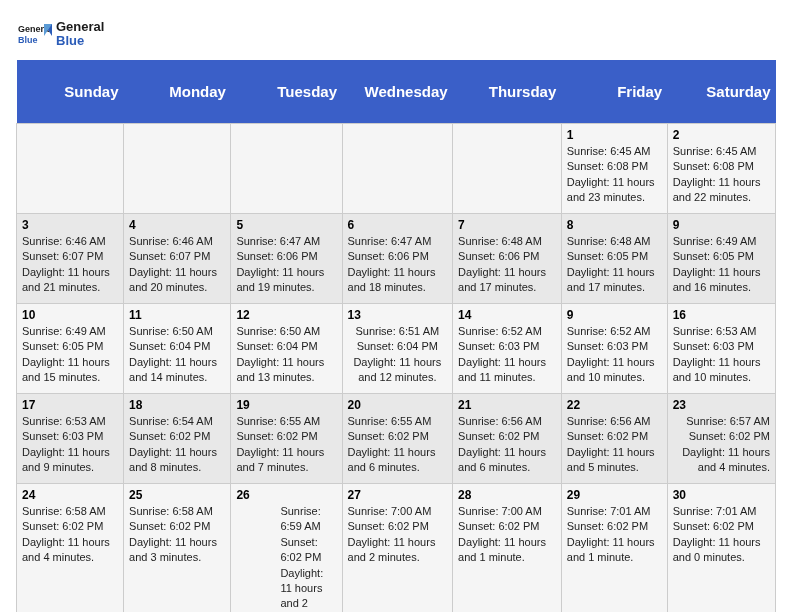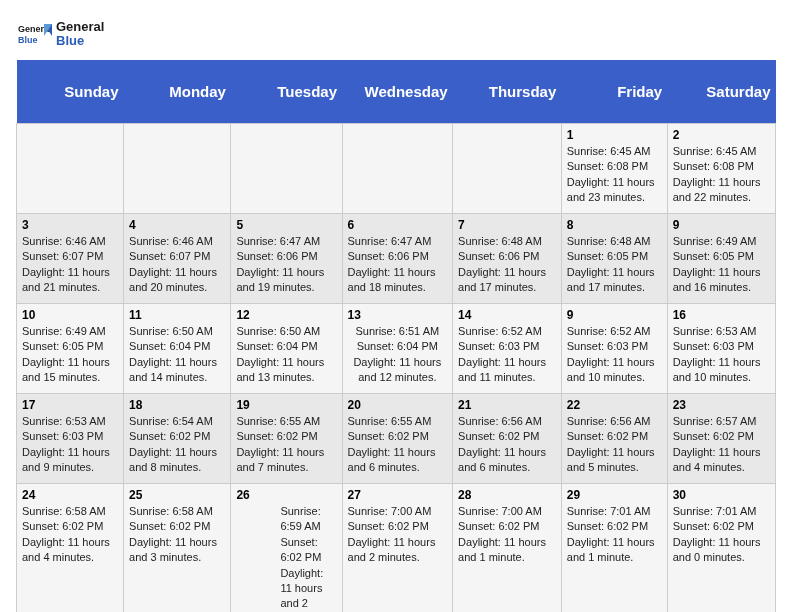--- a/index.html
+++ b/index.html
@@ -274,21 +274,21 @@
         </td>
         <td>
           <span class="day-num">22</span>
           <div class="day-detail" style="white-space: pre-line;">Sunrise: 6:56 AM
 Sunset: 6:02 PM
 Daylight: 11 hours
 and 5 minutes.</div>
         </td>
         <td>
           <span class="day-num">23</span>
-          <div class="day-detail" style="white-space: pre-line;">Sunrise: 6:57 AM
+          <div class="day-detail" style="white-space: pre-line; text-align: right;">Sunrise: 6:57 AM
 Sunset: 6:02 PM
 Daylight: 11 hours
 and 4 minutes.</div>
         </td>
       </tr>
       <tr>
         <td>
           <span class="day-num">24</span>
           <div class="day-detail" style="white-space: pre-line;">Sunrise: 6:58 AM
 Sunset: 6:02 PM

